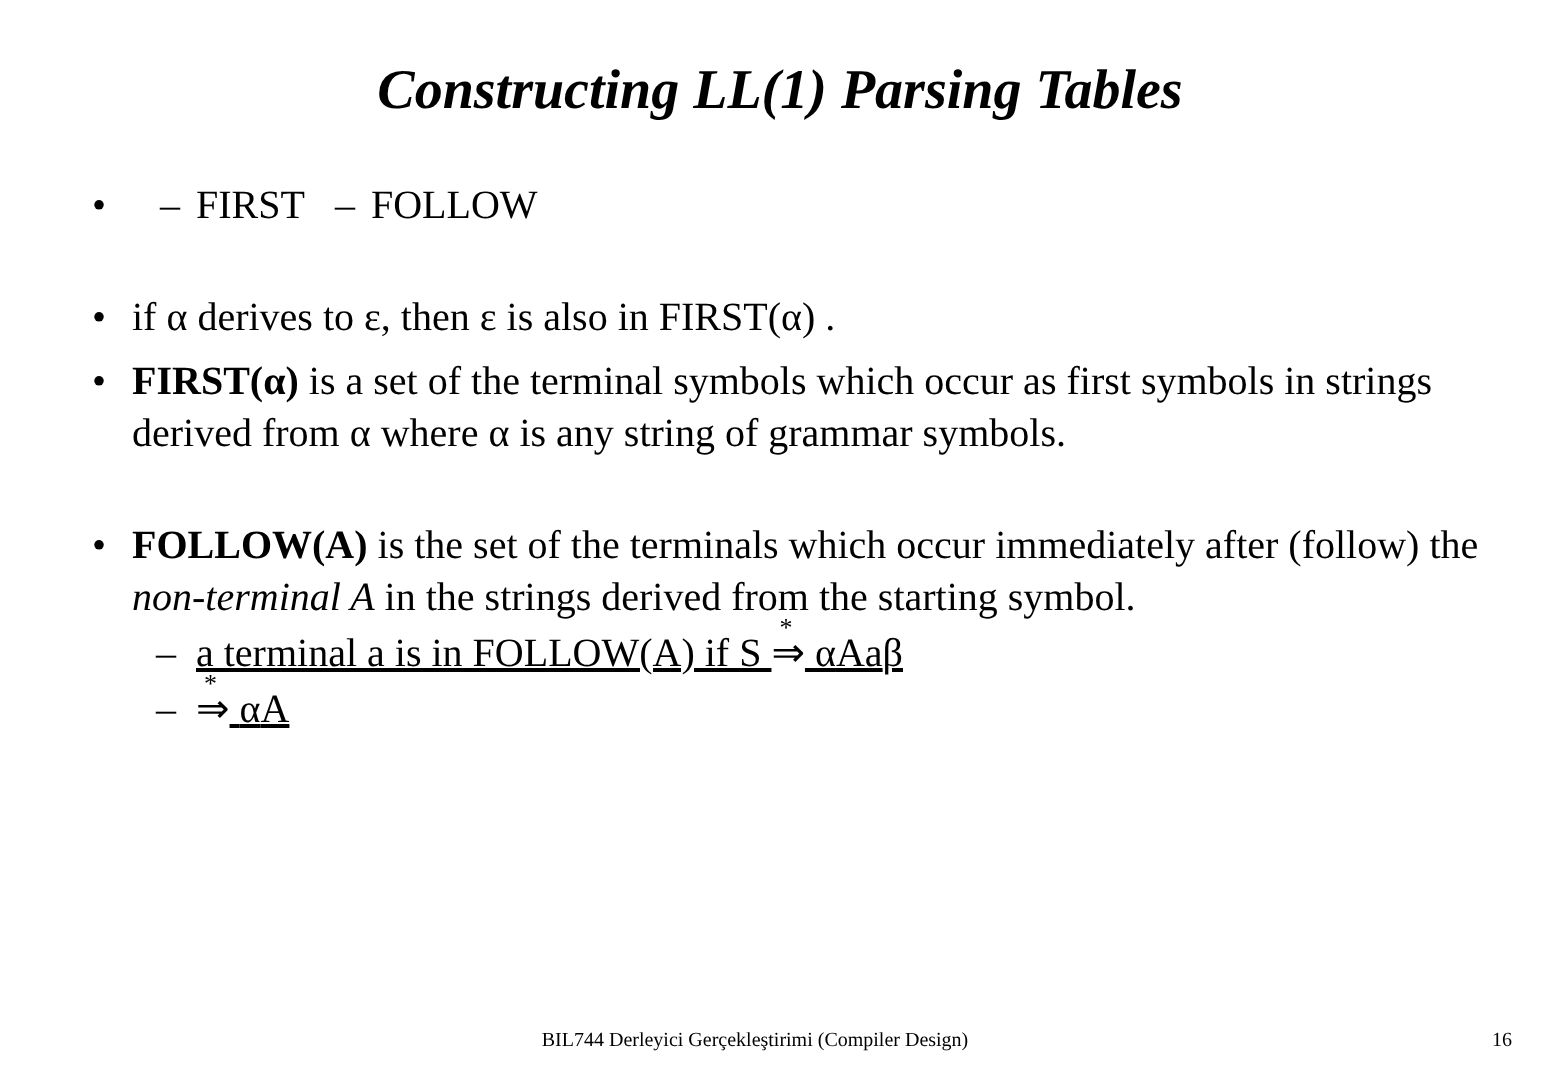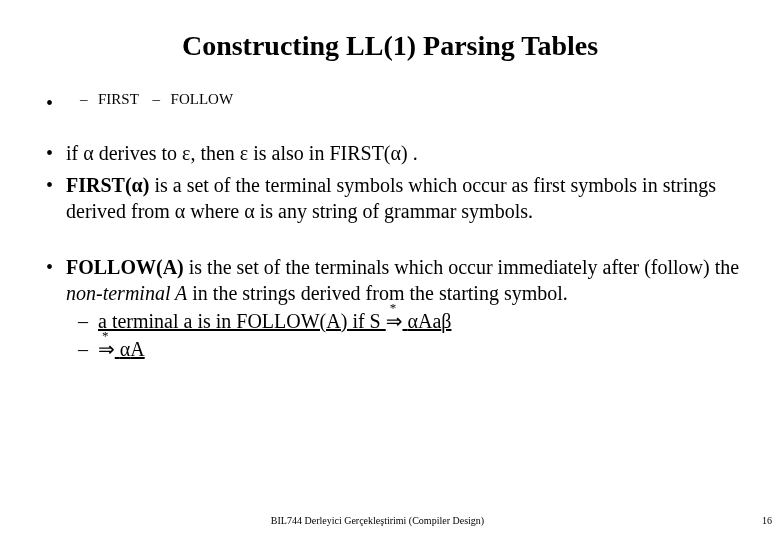--- a/index.html
+++ b/index.html
@@ -10,41 +10,42 @@
     font-family: "Times New Roman", Times, serif;
     color: #000000;
     position: relative;
     padding: 30px 30px 0 30px;
   }
   .title {
     text-align: center;
     font-size: 28px;
     font-weight: bold;
     margin-bottom: 28px;
+    font-style: italic;
   }
   ul.top {
     list-style: none;
     padding-left: 36px;
     font-size: 20px;
     line-height: 1.3;
   }
   ul.top > li {
     position: relative;
     margin-bottom: 6px;
   }
   ul.top > li::before {
     content: "•";
     position: absolute;
     left: -20px;
     top: 0;
   }
   ul.sub {
     list-style: none;
     padding-left: 32px;
-    font-size: 15px;
+    font-size: 20px;
     margin-top: 4px;
   }
   ul.sub > li {
     position: relative;
     display: inline-block;
     margin-right: 28px;
   }
   ul.sub > li::before {
     content: "–";
     position: absolute;
@@ -88,21 +89,21 @@
     bottom: 14px;
     left: 0;
     width: 755px;
     text-align: center;
     font-size: 10px;
     color: #000;
   }
   .pagenum {
     position: absolute;
     bottom: 14px;
-    right: 8px;
+    right: 24px;
     font-size: 10px;
   }
 </style>
 </head>
 <body>
 
 <div class="title">Constructing LL(1) Parsing Tables</div>
 
 <ul class="top">
 

